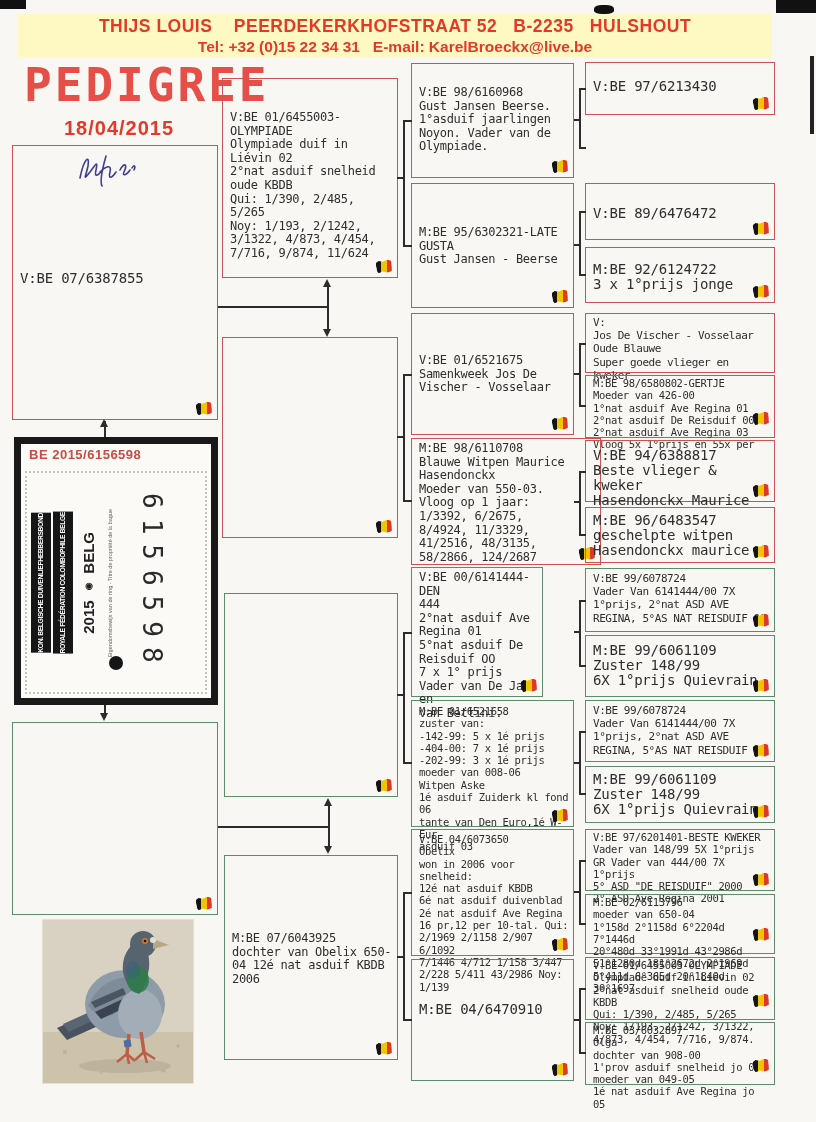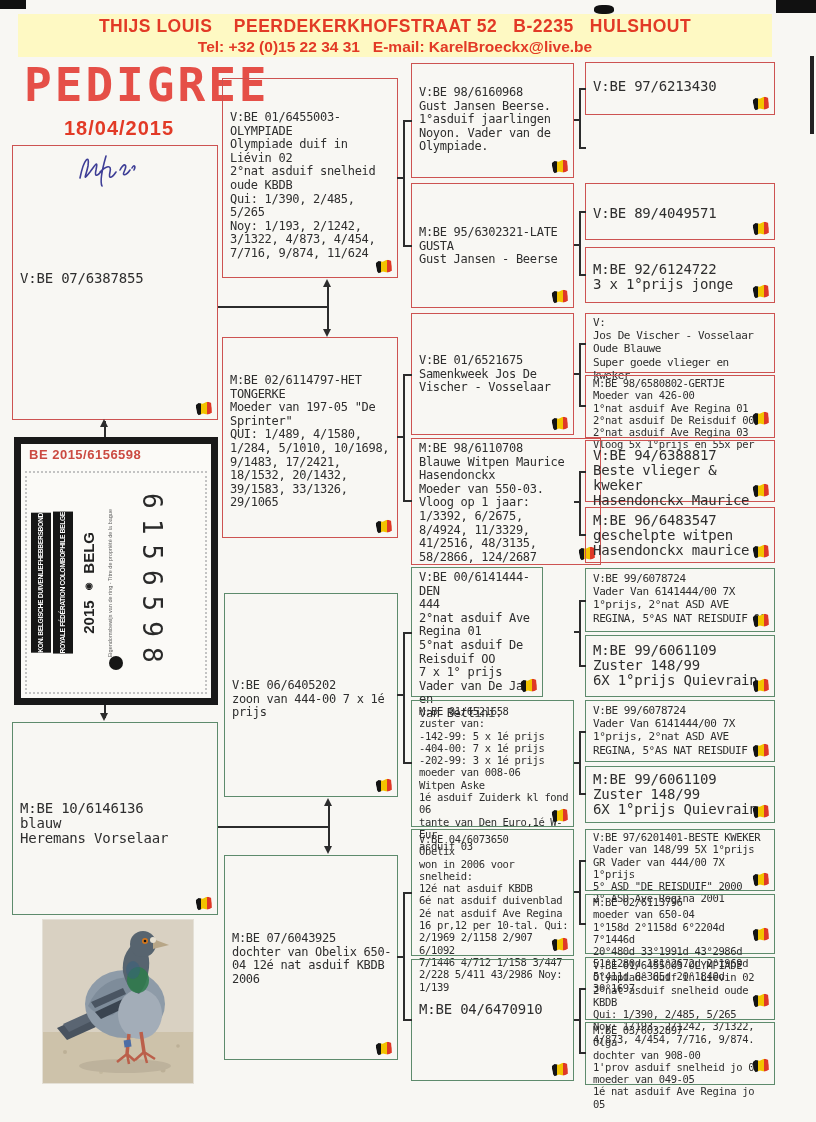--- a/index.html
+++ b/index.html
@@ -80,23 +80,20 @@
     <svg width="70" height="42" viewBox="0 0 70 42">
       <path d="M8,30 C12,10 18,6 16,18 C14,28 10,34 18,24 C24,16 26,12 24,22 C22,30 26,28 30,22 M34,8 C30,22 28,34 30,38 M28,24 C34,18 40,16 38,24 C36,32 40,30 44,24 M48,22 C52,14 56,16 52,24 C50,28 54,28 58,22 M60,20 C62,16 64,18 62,22" stroke="#3e3e96" fill="none" stroke-width="1.6" stroke-linecap="round"></path>
     </svg>
   </div>
 
   <div class="box red lg" style="left:12px;top:145px;width:206px;height:275px;">
     <div class="btxt" style="margin-top:125px;">V:BE 07/6387855</div>
     <span class="flag"></span>
   </div>
   <div class="box green lg" style="left:12px;top:722px;width:206px;height:193px;">
-    <div class="btxt" style="margin-top:78px;">M:BE 10/6146136
-blauw
-Heremans Vorselaar</div>
     <span class="flag"></span>
   </div>
 
   <div class="ring">
     <div class="ring-inner">
       <div class="ring-no">BE 2015/6156598</div>
       <div class="ring-dots"></div>
       <div class="vcol" style="left:10px;width:20px;">
           <div class="fedbar">KON. BELGISCHE DUIVENLIEFHEBBERSBOND</div>
         </div>
@@ -153,36 +150,23 @@
 Liévin 02
 2°nat asduif snelheid
 oude KBDB
 Qui: 1/390, 2/485, 5/265
 Noy: 1/193, 2/1242,
 3/1322, 4/873, 4/454,
 7/716, 9/874, 11/624</div>
     <span class="flag"></span>
   </div>
   <div class="box red" style="left:222px;top:337px;width:176px;height:201px;">
-    <div class="btxt" style="margin-top:36px;">M:BE 02/6114797-HET
-TONGERKE
-Moeder van 197-05 "De
-Sprinter"
-QUI: 1/489, 4/1580,
-1/284, 5/1010, 10/1698,
-9/1483, 17/2421,
-18/1532, 20/1432,
-39/1583, 33/1326,
-29/1065</div>
     <span class="flag"></span>
   </div>
   <div class="box green" style="left:224px;top:593px;width:174px;height:204px;">
-    <div class="btxt" style="margin-top:85px;">V:BE 06/6405202
-zoon van 444-00 7 x 1é
-prijs</div>
     <span class="flag"></span>
   </div>
   <div class="box green" style="left:224px;top:855px;width:174px;height:205px;">
     <div class="btxt" style="margin-top:76px;">M:BE 07/6043925
 dochter van Obelix 650-
 04 12é nat asduif KBDB
 2006</div>
     <span class="flag"></span>
   </div>
 
@@ -260,21 +244,21 @@
   <div class="box green lg" style="left:411px;top:959px;width:163px;height:122px;">
     <div class="btxt" style="margin-top:42px;">M:BE 04/6470910</div>
     <span class="flag"></span>
   </div>
 
   <div class="box red lg" style="left:585px;top:62px;width:190px;height:53px;">
     <div class="btxt" style="margin-top:16px;">V:BE 97/6213430</div>
     <span class="flag"></span>
   </div>
   <div class="box red lg" style="left:585px;top:183px;width:190px;height:57px;">
-    <div class="btxt" style="margin-top:22px;">V:BE 89/4049571</div>
+    <div class="btxt" style="margin-top:22px;">V:BE 89/6476472</div>
     <span class="flag"></span>
   </div>
   <div class="box red lg" style="left:585px;top:247px;width:190px;height:56px;">
     <div class="btxt" style="margin-top:14px;">M:BE 92/6124722
 3 x 1°prijs jonge</div>
     <span class="flag"></span>
   </div>
   <div class="box red s11" style="left:585px;top:313px;width:190px;height:60px;">
     <div class="btxt" style="margin-top:2px;">V:
 Jos De Vischer - Vosselaar

